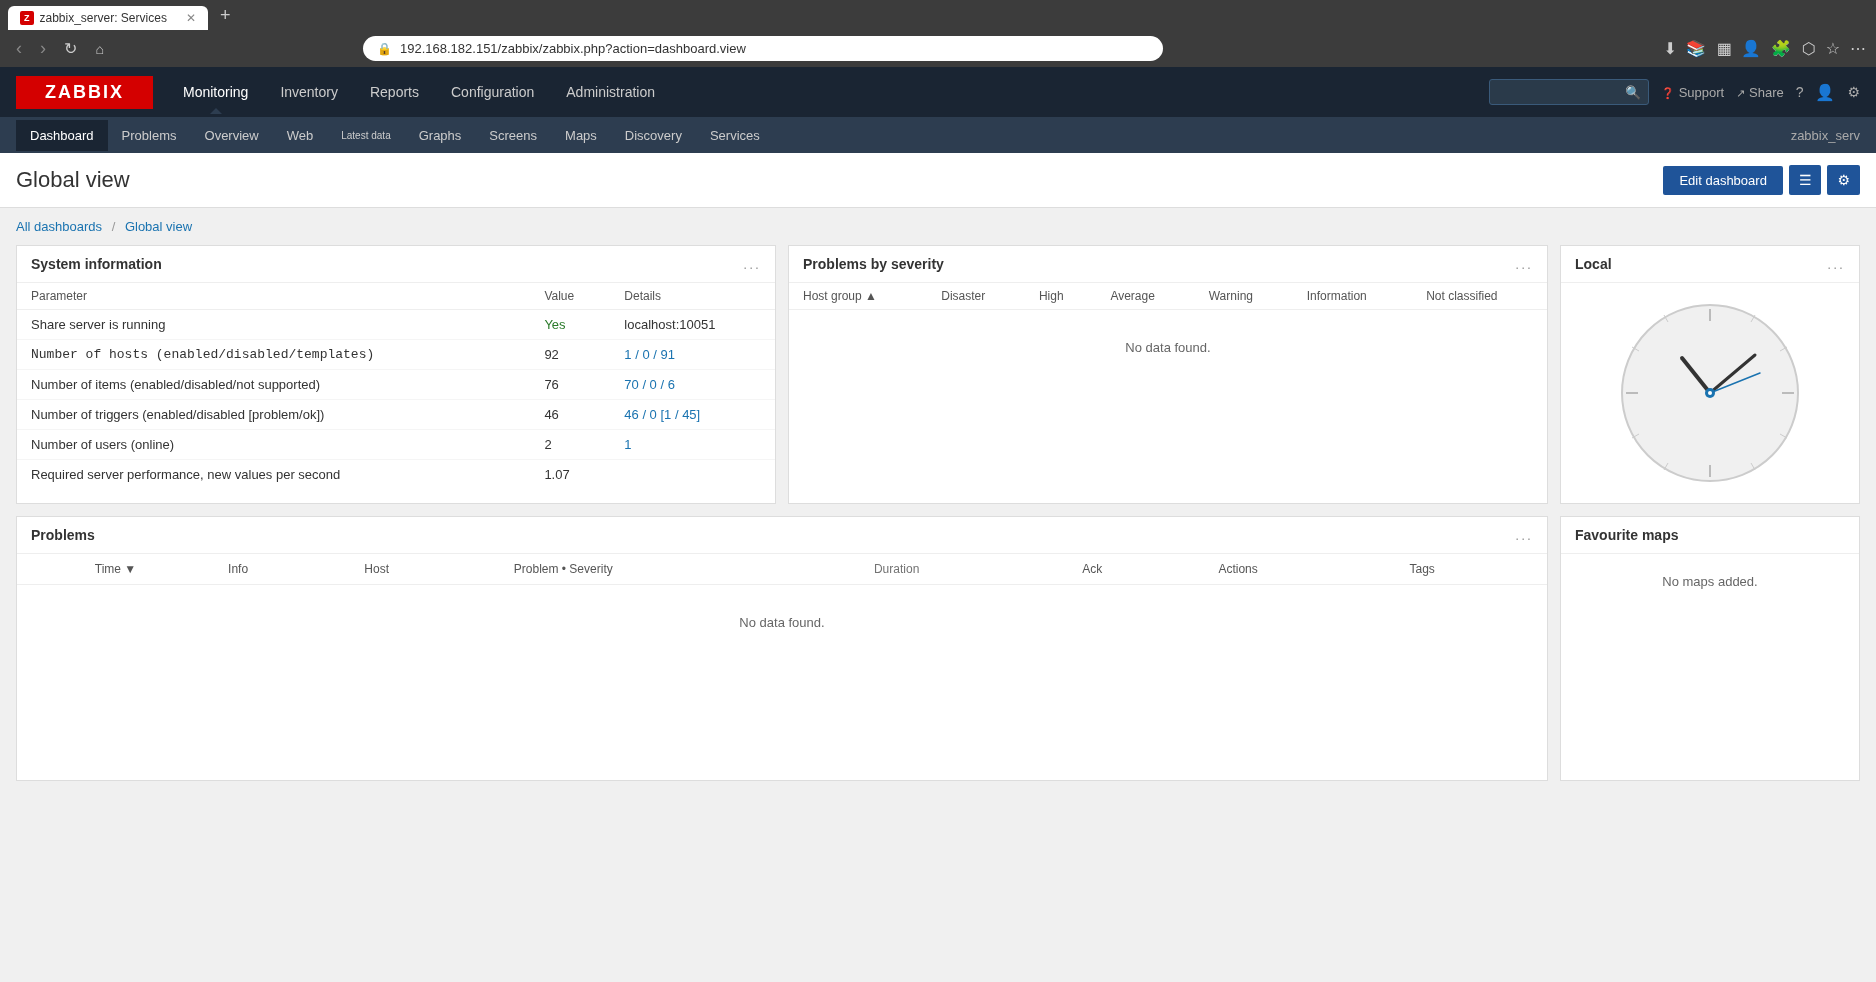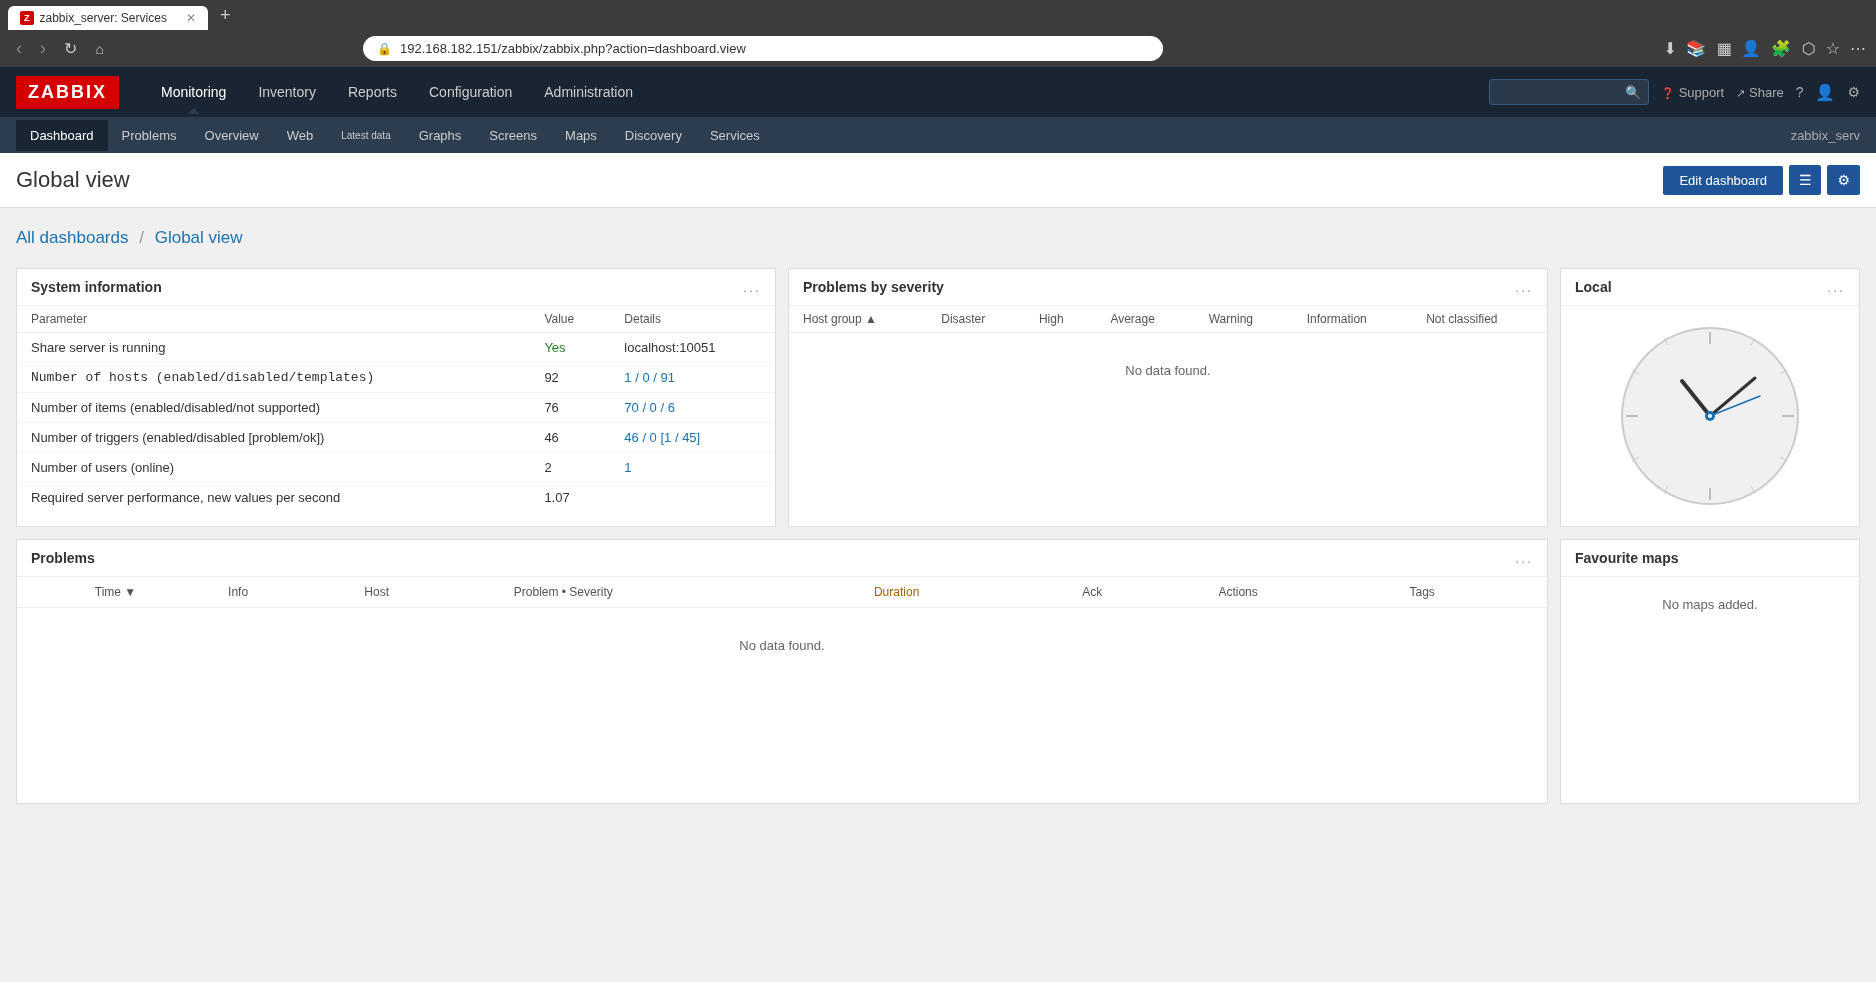--- a/index.html
+++ b/index.html
@@ -32,21 +32,21 @@
     <span style="cursor:pointer;">▦</span>
     <span style="cursor:pointer;">👤</span>
     <span style="cursor:pointer;">🧩</span>
     <span style="cursor:pointer;">⬡</span>
     <span style="cursor:pointer;">☆</span>
     <span style="cursor:pointer;">⋯</span>
   </div>
 </div>
 
 <div style="background:#1a2533; display:flex; align-items:center; padding:0 16px; height:50px;">
-  <div style="background:#d40000; color:white; font-weight:bold; font-size:18px; padding:6px 12px; letter-spacing:2px; margin-right:26px; cursor:pointer;">
+  <div style="background:#d40000; color:white; font-weight:bold; font-size:18px; padding:6px 29px; letter-spacing:2px; margin-right:14px; cursor:pointer;">
     <span>ZABBIX</span>
   </div>
   <nav style="display:flex; align-items:center;">
     <a style="color:#fff; padding:14px 16px; cursor:pointer; font-size:14px; text-decoration:none; position:relative;">
       <span>Monitoring</span>
       <span style="position:absolute; bottom:0; left:50%; transform:translateX(-50%); width:0; height:0; border-left:6px solid transparent; border-right:6px solid transparent; border-bottom:6px solid #2d3d50;"></span>
     </a>
     <a style="color:#ccc; padding:14px 16px; cursor:pointer; font-size:14px; text-decoration:none;">
       <span>Inventory</span>
     </a>
@@ -119,21 +119,21 @@
 
 <div style="background:#fff; padding:12px 16px; display:flex; align-items:center; justify-content:space-between; border-bottom:1px solid #ddd;">
   <h1 style="font-size:22px; font-weight:normal; color:#333;">Global view</h1>
   <div style="display:flex; align-items:center; gap:6px;">
     <button style="background:#1f5499; color:#fff; border:none; padding:7px 16px; cursor:pointer; font-size:13px; border-radius:2px;">Edit dashboard</button>
     <button style="background:#1f5499; color:#fff; border:none; padding:7px 10px; cursor:pointer; font-size:14px; border-radius:2px;">☰</button>
     <button style="background:#1f5499; color:#fff; border:none; padding:7px 10px; cursor:pointer; font-size:14px; border-radius:2px;">⚙</button>
   </div>
 </div>
 
-<div style="padding:20px 16px; font-size:17px; color:#333; background:#f0f0f0;">
+<div style="padding:11px 16px; font-size:13px; color:#333; background:#f0f0f0;">
   <a style="color:#1a73b0; text-decoration:none;">All dashboards</a>
   <span style="margin:0 6px; color:#999;">/</span>
   <span style="color:#1a73b0;">Global view</span>
 </div>
 
 <div style="display:grid; grid-template-columns:1fr 1fr 300px; gap:12px; padding:0 16px 12px;">
 
   <div style="background:#fff; border:1px solid #ddd;">
     <div style="padding:10px 14px; border-bottom:1px solid #eee; display:flex; justify-content:space-between; align-items:center;">
       <span style="font-size:14px; font-weight:bold; color:#333;">System information</span>
@@ -254,21 +254,21 @@
       <span style="font-size:14px; font-weight:bold; color:#333;">Problems</span>
       <span style="color:#999; cursor:pointer; font-size:14px; letter-spacing:2px;">...</span>
     </div>
     <table style="width:100%; border-collapse:collapse;">
       <thead>
         <tr>
           <th style="text-align:center; padding:8px 14px; font-size:12px; color:#555; font-weight:normal; border-bottom:1px solid #eee;">Time ▼</th>
           <th style="text-align:left; padding:8px 14px; font-size:12px; color:#555; font-weight:normal; border-bottom:1px solid #eee;">Info</th>
           <th style="text-align:left; padding:8px 14px; font-size:12px; color:#555; font-weight:normal; border-bottom:1px solid #eee;">Host</th>
           <th style="text-align:left; padding:8px 14px; font-size:12px; color:#555; font-weight:normal; border-bottom:1px solid #eee;">Problem • Severity</th>
-          <th style="text-align:left; padding:8px 14px; font-size:12px; color:#a16207; font-weight:normal; border-bottom:1px solid #eee;margin-top:20px;">Duration</th>
+          <th style="text-align:left; padding:8px 14px; font-size:12px; color:#737373; font-weight:normal; border-bottom:1px solid #eee;margin-top:20px;">Duration</th>
           <th style="text-align:left; padding:8px 14px; font-size:12px; color:#555; font-weight:normal; border-bottom:1px solid #eee;">Ack</th>
           <th style="text-align:left; padding:8px 14px; font-size:12px; color:#555; font-weight:normal; border-bottom:1px solid #eee;">Actions</th>
           <th style="text-align:left; padding:8px 14px; font-size:12px; color:#555; font-weight:normal; border-bottom:1px solid #eee;">Tags</th>
         </tr>
       </thead>
       <tbody>
         <tr>
           <td colspan="8" style="text-align:center; color:#666; padding:30px 14px;">No data found.</td>
         </tr>
       </tbody>

